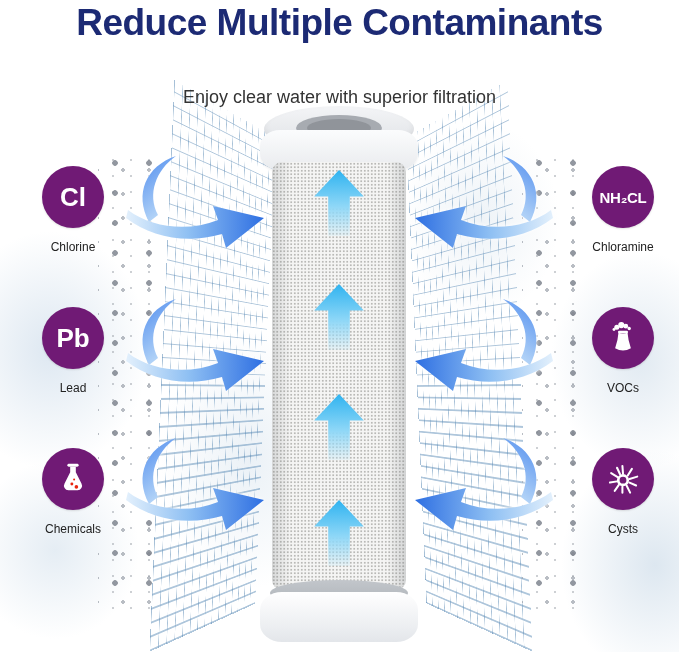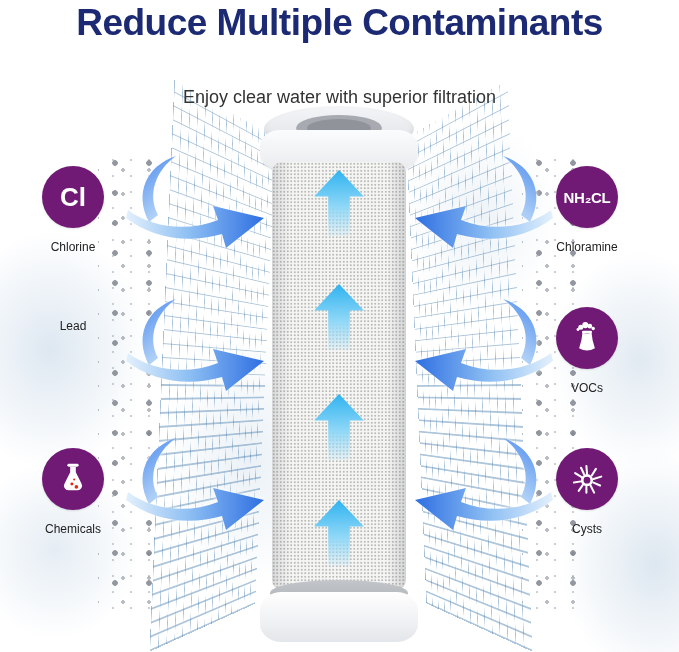--- a/index.html
+++ b/index.html
@@ -79,21 +79,21 @@
   .bottom-cap{left:0;top:486px;width:158px;height:50px;border-radius:22px/18px;
     background:linear-gradient(180deg,#ffffff,#eceef1 70%,#e3e6ea);}
   
   .badge{position:absolute;width:110px;text-align:center;z-index:5;}
   .badge .circle{width:62px;height:62px;margin:0 auto;border-radius:50%;
     background:#701a75;display:flex;align-items:center;justify-content:center;
     box-shadow:0 1px 2px rgba(0,0,0,.12);}
   .badge .sym{color:#fff;font-weight:bold;font-size:26px;line-height:1;}
   .badge .sym.small{font-size:15px;letter-spacing:-.3px;}
   .badge .lbl{margin-top:12px;font-size:12px;color:#222;}
-  .bl{left:18px;}.br{left:532px;}
+  .bl{left:18px;}.br{left:568px;}
   .by1{top:166px;}.by2{top:307px;}.by3{top:448px;}
   .hidden-defs{position:absolute;width:0;height:0;}
 </style>
 </head>
 <body>
 
 <div class="stage">
 
   <svg class="hidden-defs" aria-hidden="true">
     <defs>
@@ -164,20 +164,23 @@
     <div class="bottom-cap"></div>
   </div>
 
   <div class="badge bl by1">
     <div class="circle">
       <span class="sym">Cl</span>
     </div>
     <div class="lbl">Chlorine</div>
   </div>
   <div class="badge bl by2">
+    <div class="circle">
+      <span class="sym">Pb</span>
+    </div>
     <div class="lbl">Lead</div>
   </div>
   <div class="badge bl by3">
     <div class="circle">
       <svg viewBox="0 0 64 64" width="36" height="36">
         <rect x="22" y="5" width="20" height="5" rx="2.5" fill="#fff"></rect>
         <path d="M27 10 L37 10 L37 20 L47 40 A8 8 0 0 1 40 52 L24 52 A8 8 0 0 1 17 40 L27 20 Z" fill="#fff"></path>
         <circle cx="30" cy="41" r="2.6" fill="#e8250e"></circle>
         <circle cx="38" cy="46" r="3.2" fill="#e8250e"></circle>
         <circle cx="34" cy="33" r="1.8" fill="#e8250e"></circle>

